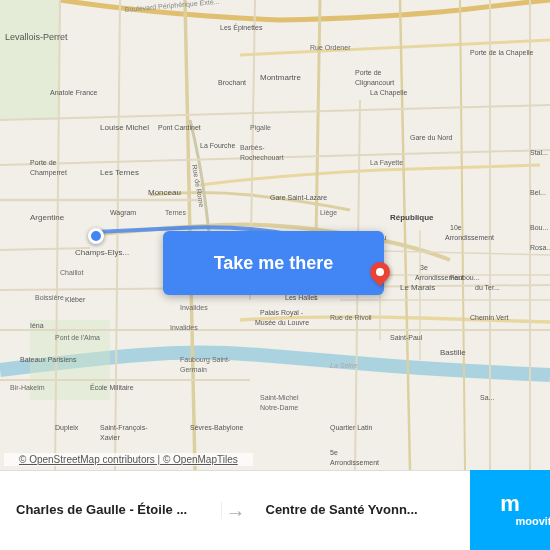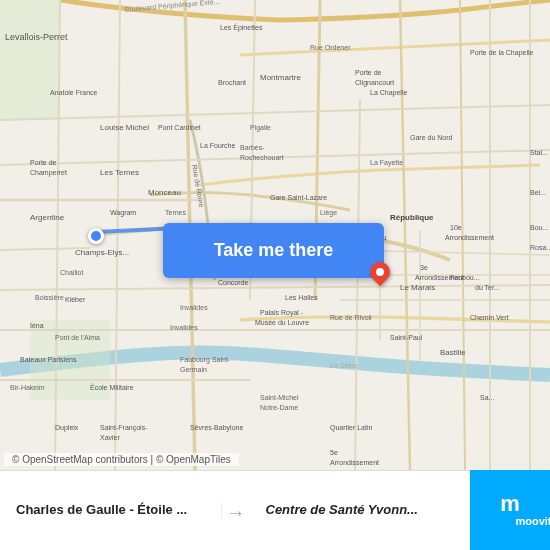--- a/index.html
+++ b/index.html
@@ -31,24 +31,24 @@
     .map-svg {
       position: absolute;
       top: 0; left: 0;
       width: 100%;
       height: 100%;
     }
 
     
     .take-me-there-btn {
       position: absolute;
-      top: 223px;
+      top: 231px;
       left: 163px;
       width: 221px;
-      height: 55px;
+      height: 64px;
       background: #4285f4;
       color: white;
       border: none;
       border-radius: 6px;
       font-size: 18px;
       font-weight: bold;
       cursor: pointer;
       display: flex;
       align-items: center;
       justify-content: center;
@@ -104,22 +104,23 @@
     }
 
     
     .attribution {
       position: absolute;
       bottom: 4px;
       left: 4px;
       font-size: 10px;
       color: #555;
       background: rgba(255,255,255,0.7);
-      padding: 1px 8px;
+      padding: 1px 15px;
       z-index: 10;
+      text-decoration: underline;
     }
 
     
     .bottom-bar {
       position: absolute;
       bottom: 0;
       left: 0;
       width: 550px;
       height: 80px;
       background: white;
@@ -130,21 +131,20 @@
 
     .bottom-left {
       flex: 1;
       padding: 0 16px;
       border-right: 1px solid #eee;
     }
 
     .bottom-right {
       flex: 1;
       padding: 0 16px;
-      font-style: italic;
     }
 
     .station-name {
       font-size: 13px;
       font-weight: bold;
       color: #222;
       line-height: 1.3;
     }
 
     

